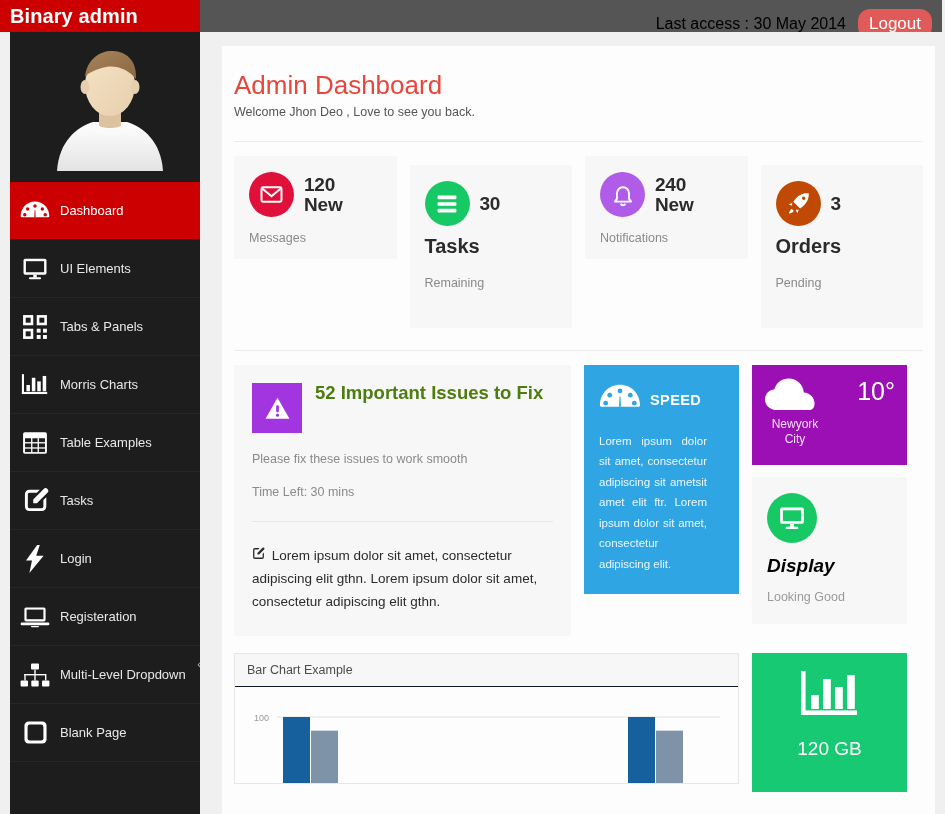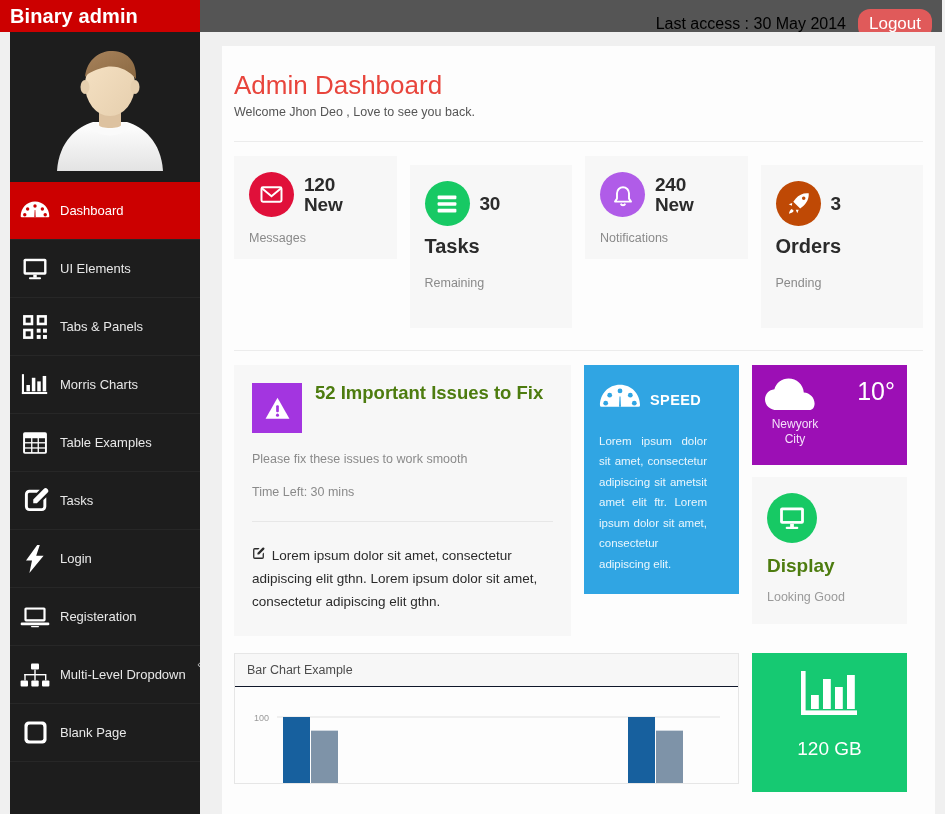--- a/index.html
+++ b/index.html
@@ -152,21 +152,21 @@
     margin-top: 2px; width: 62px; text-align: center;
   }
   #display-tile {
     background: #f7f7f7; margin-top: 12px; padding: 16px 15px 20px 15px;
   }
   .display-circle {
     width: 50px; height: 50px; border-radius: 50%; background: #17c964;
     display: flex; align-items: center; justify-content: center;
   }
   .display-title {
-    font-size: 19px; font-weight: bold; color: #4d7c0f; margin-top: 12px;
+    font-size: 19px; font-weight: bold; color: #000000; margin-top: 12px; font-style: italic;
   }
   .display-sub { color: #9a9a9a; font-size: 12.5px; margin-top: 13px; }
 
   
   #bottom-row {
     display: flex; gap: 13px; margin: 17px 12px 0 12px; align-items: flex-start;
   }
   #chart-panel {
     width: 505px; background: #fdfdfd; border: 1px solid #e6e6e6;
   }

